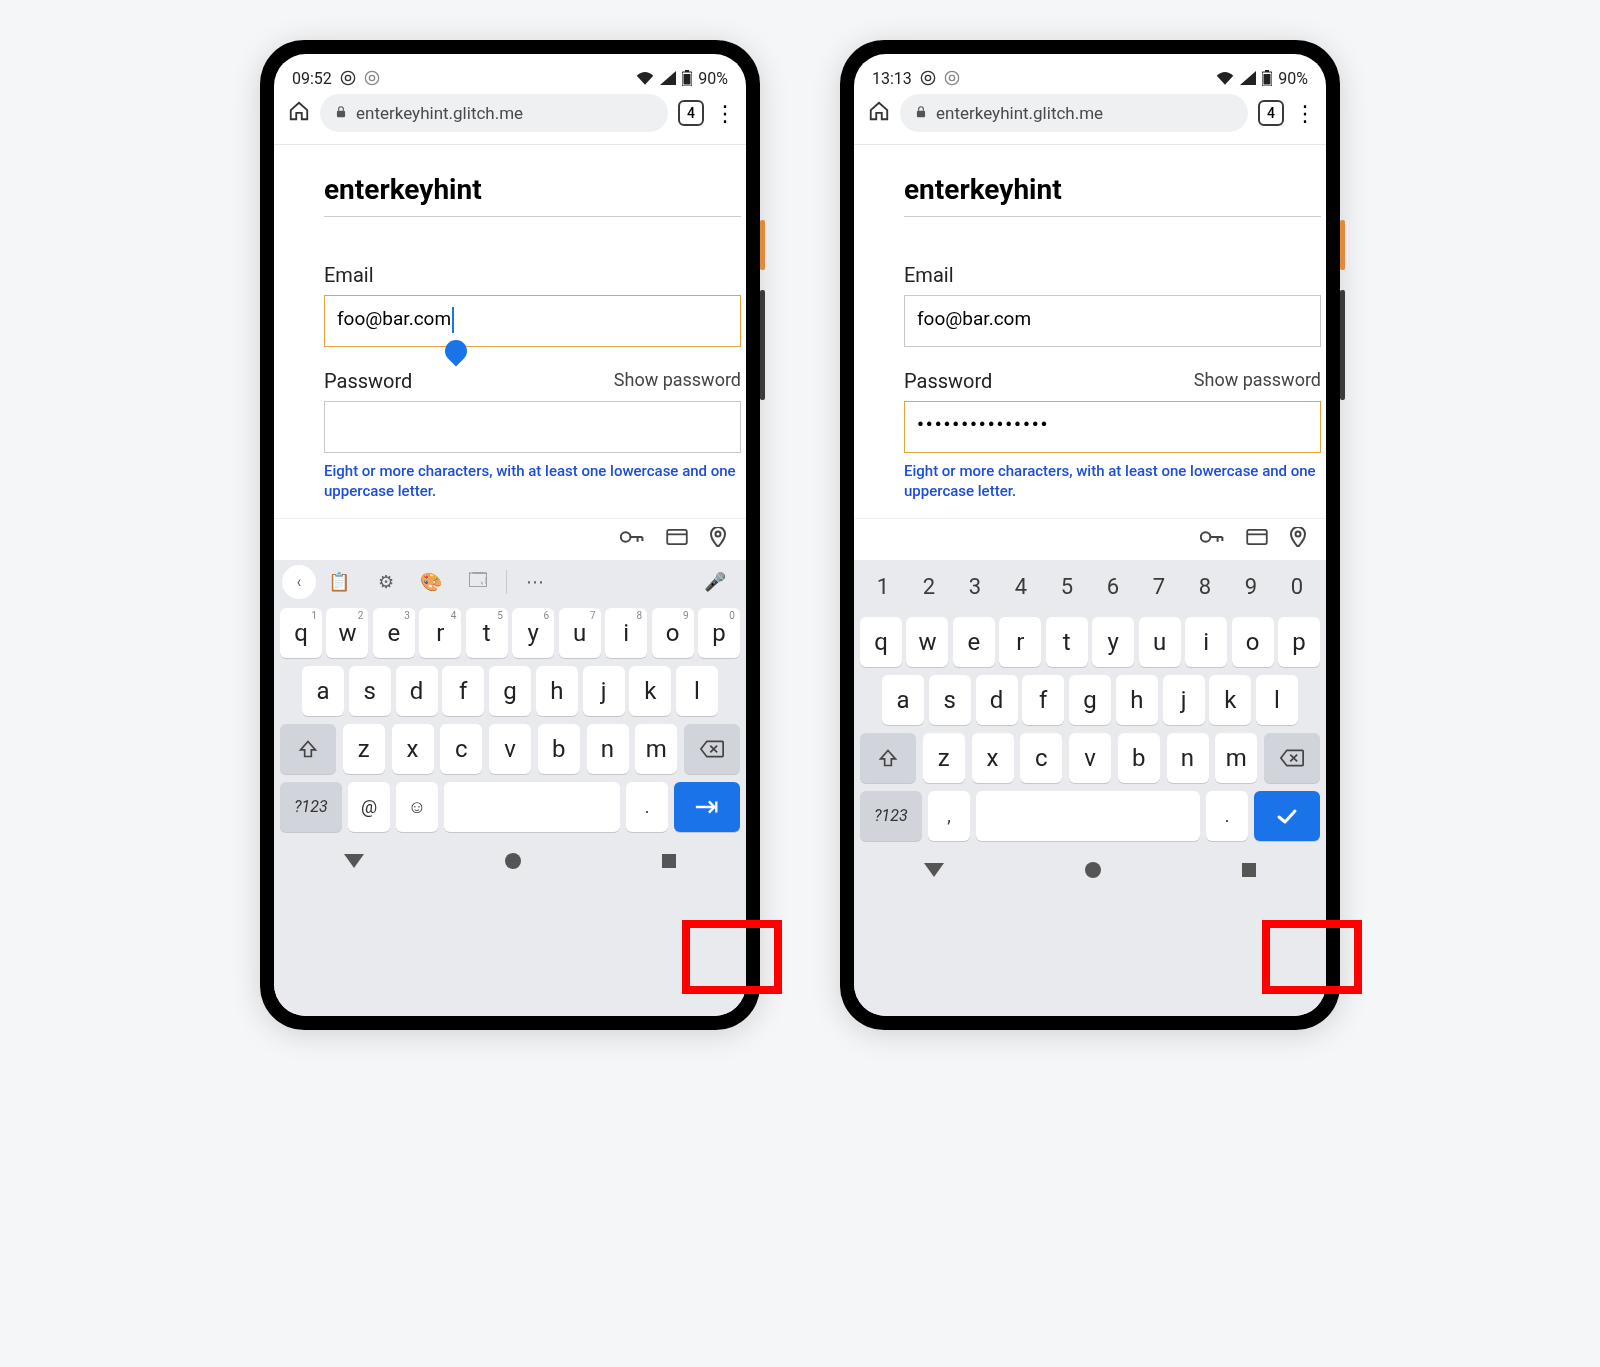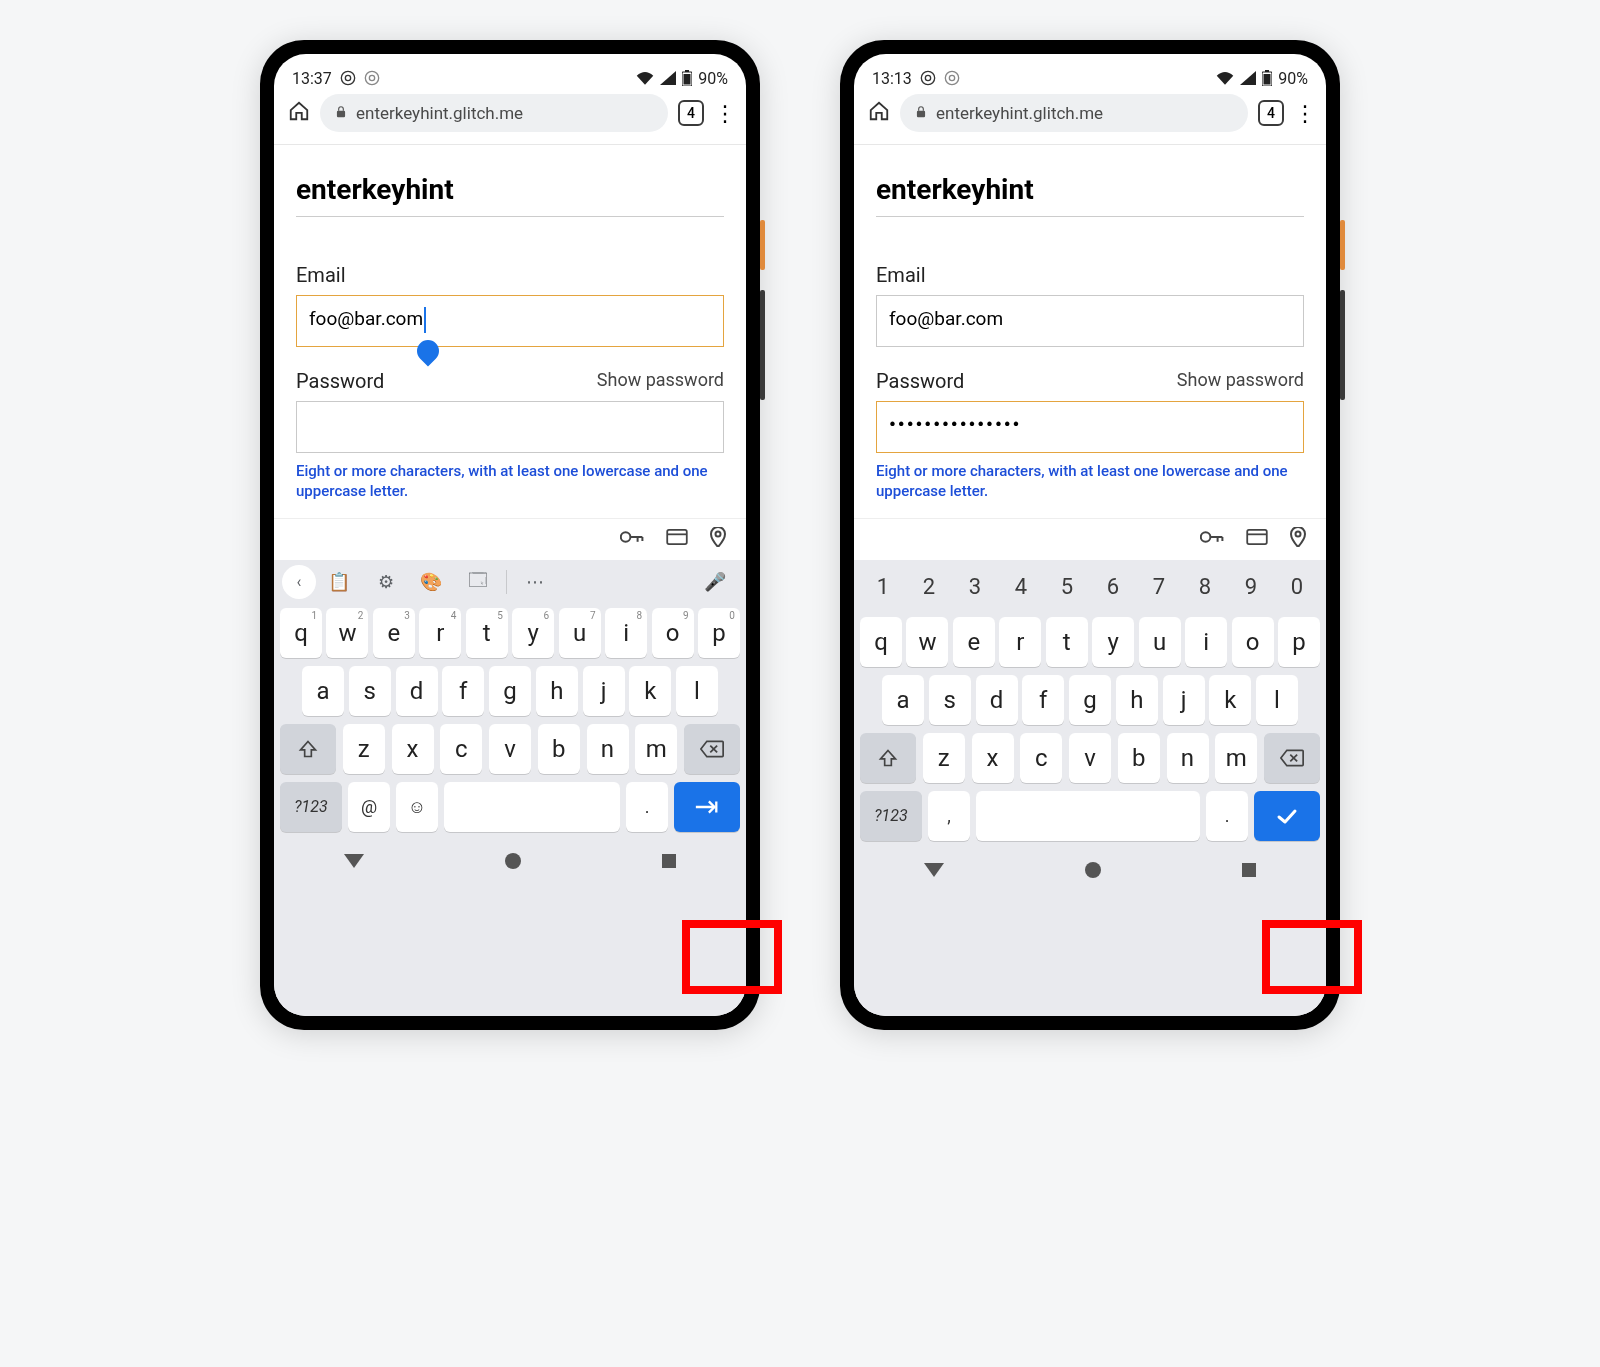--- a/index.html
+++ b/index.html
@@ -93,21 +93,22 @@
   .tab-count {
     width:26px; height:26px; border:2px solid #3a3a3a; border-radius:6px;
     display:flex; align-items:center; justify-content:center;
     font-size:14px; font-weight:500;
   }
   .menu-dots { font-size:22px; letter-spacing:-2px; }
 
   
   .page {
     flex: 0 0 auto;
-    padding: 28px 22px 10px 22px;
+    padding: 28px 5px 10px 22px;
+    margin-left: 28px;
   }
   .page h1 {
     font-size: 28px;
     font-weight: 700;
     border-bottom: 1px solid #ccc;
     padding-bottom: 10px;
     margin-bottom: 46px;
   }
   .field-label {
     font-size: 20px;
@@ -270,21 +271,21 @@
   <div class="side-button power"></div>
   <div class="side-button vol"></div>
   <div class="speaker"></div>
   <div class="camera-dot"></div>
   <div class="red-box" style="right:-22px;bottom:36px;"></div>
 
   <div class="screen">
 
     <div class="status-bar">
       <div class="status-left">
-        <span>13:37</span>
+        <span>09:52</span>
         <span class="status-icon">
           <svg width="16" height="16" viewBox="0 0 24 24">
               <circle cx="12" cy="12" r="10" fill="none" stroke="#333" stroke-width="2"></circle>
               <circle cx="12" cy="12" r="4" fill="none" stroke="#333" stroke-width="2"></circle>
             </svg>
         </span>
         <span class="status-icon">
           <svg width="16" height="16" viewBox="0 0 24 24">
               <circle cx="12" cy="12" r="10" fill="none" stroke="#888" stroke-width="2"></circle>
               <circle cx="12" cy="12" r="4" fill="none" stroke="#888" stroke-width="2"></circle>

